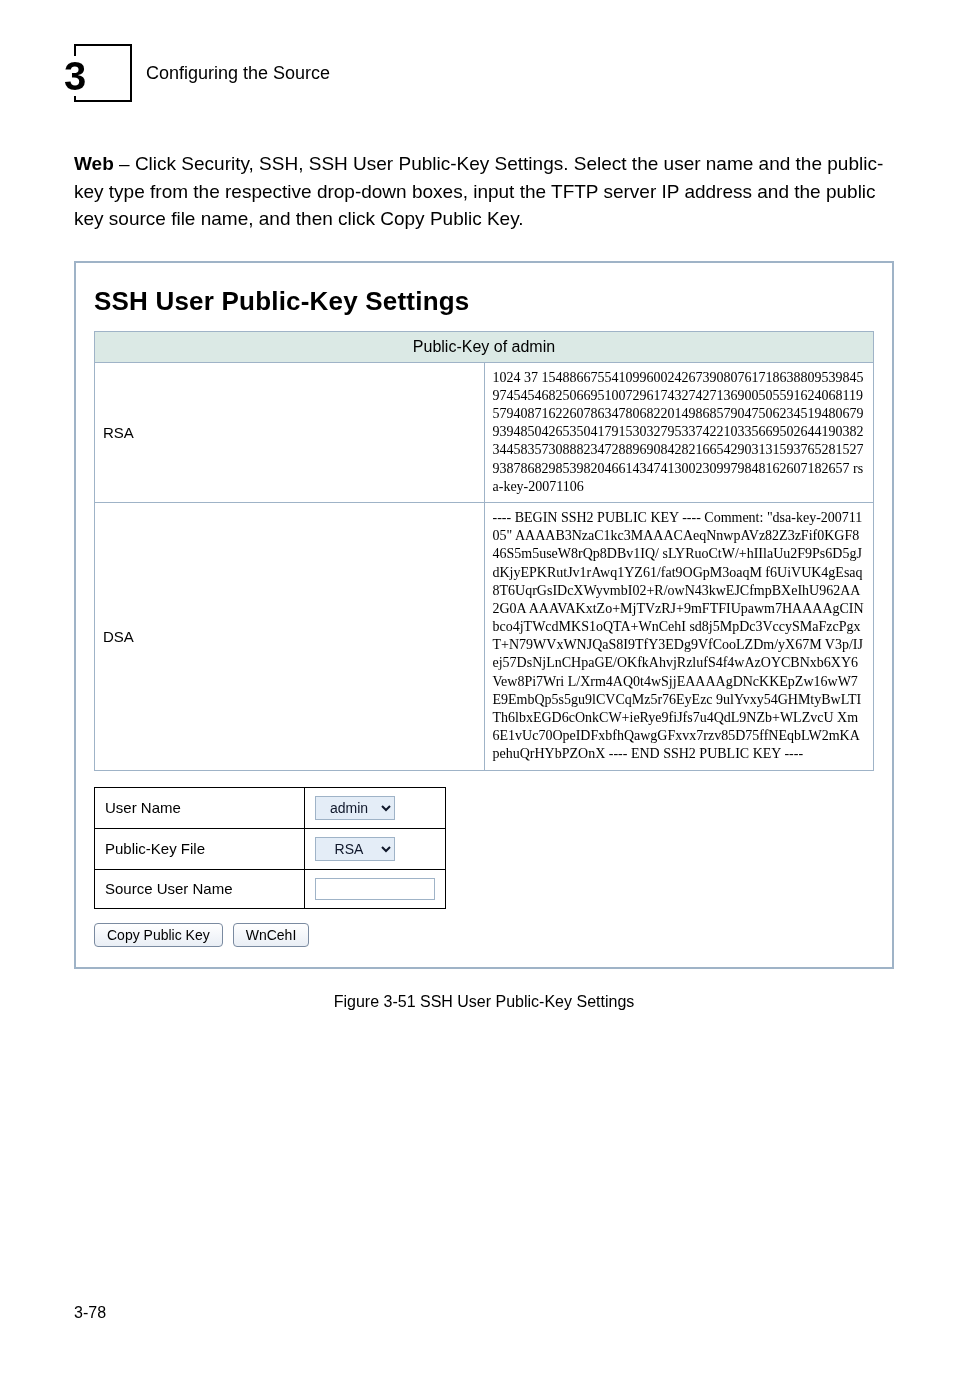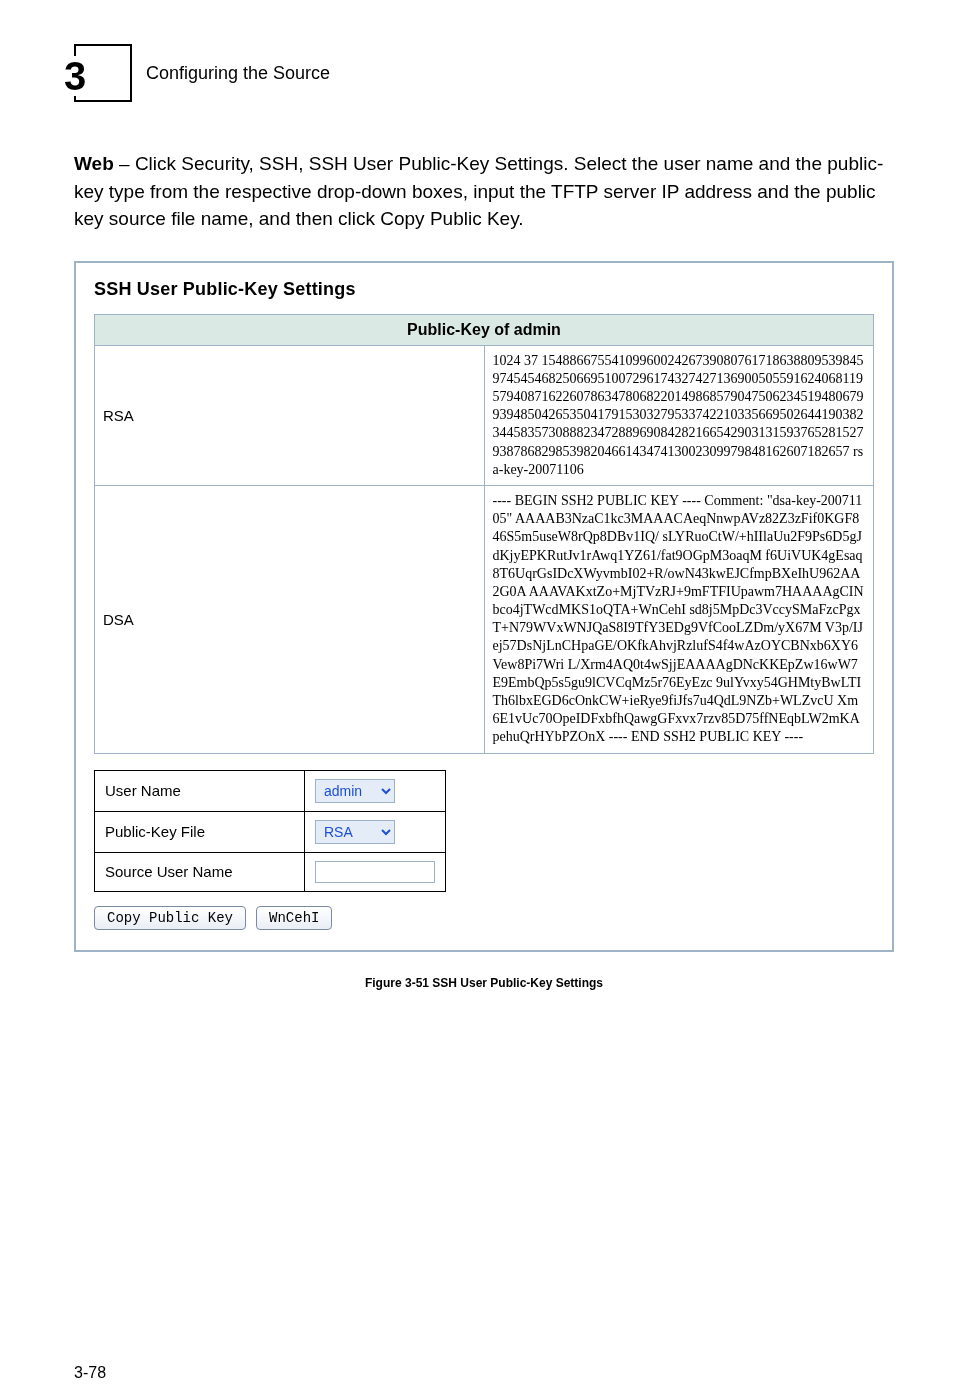--- a/index.html
+++ b/index.html
@@ -18,49 +18,48 @@
   }
   .hdr-text { font-size: 18px; }
 
   .lead { font-size: 19px; line-height: 1.45; margin-top: 48px; }
 
   .panel {
     border: 2px solid #9fb3c7;
     margin-top: 28px;
     padding: 16px 18px 20px;
   }
-  .panel h2 { font-size: 18px; font-weight: 700; margin-bottom: 14px; letter-spacing: .2px; }
+  .panel h2 { font-size: 26px; font-weight: 700; margin-bottom: 14px; letter-spacing: .2px; margin-top: 7px; }
 
   .pk-table { width: 100%; border-collapse: collapse; table-layout: fixed; }
   .pk-table th, .pk-table td { border: 1px solid #9fb3c7; padding: 6px 8px; vertical-align: top; }
-  .pk-table th { background: #dbe9e5; font-weight: 700; font-size: 16px; text-align: center; }
+  .pk-table th { background: #dbe9e5; font-weight: 400; font-size: 16px; text-align: center; }
   .pk-table td.rowlab { width: 46px; text-align: left; vertical-align: middle; font-size: 15px; }
   .mono { font-family: Liberation Serif, serif; font-size: 14px; line-height: 1.3; word-break: break-all; }
 
   .form-tbl { border-collapse: collapse; margin-top: 16px; }
   .form-tbl td { border: 1px solid #000000; padding: 8px 10px; font-size: 15px; }
   .form-tbl td:first-child { width: 210px; }
   .form-tbl td:last-child { width: 140px; }
 
   select, input[type=text] {
     font-size: 14px; padding: 2px 4px; border: 1px solid #9fb3c7;
   }
-  select { background: #e4edf7; color: #1d4ed8; width: 80px; }
+  select { background: #e4edf7; color: #0f172a; width: 80px; text-align: center; }
   input[type=text] { width: 120px; }
 
   .btnrow { margin-top: 14px; display: flex; gap: 10px; }
   button {
     font-size: 14px; padding: 3px 12px; border: 1px solid #7a8aa0;
     border-radius: 4px; background: linear-gradient(#fff,#e9eef5);
     cursor: pointer;
-    font-family: Liberation Mono, monospace;
   }
 
-  .caption { text-align: center; font-weight: 700; font-size: 12px; margin-top: 24px; }
-  .page-num { position: absolute; left: 74px; top: 1320px; font-size: 16px; }
+  .caption { text-align: center; font-weight: 400; font-size: 16px; margin-top: 24px; }
+  .page-num { position: absolute; left: 74px; top: 1260px; font-size: 16px; }
 </style>
 </head>
 <body>
 
 <div class="page">
   <div class="hdr-row">
     <div class="hdr-badge">
       <span class="hdr-num">3</span>
     </div>
     <span class="hdr-text">Configuring the Source</span>

